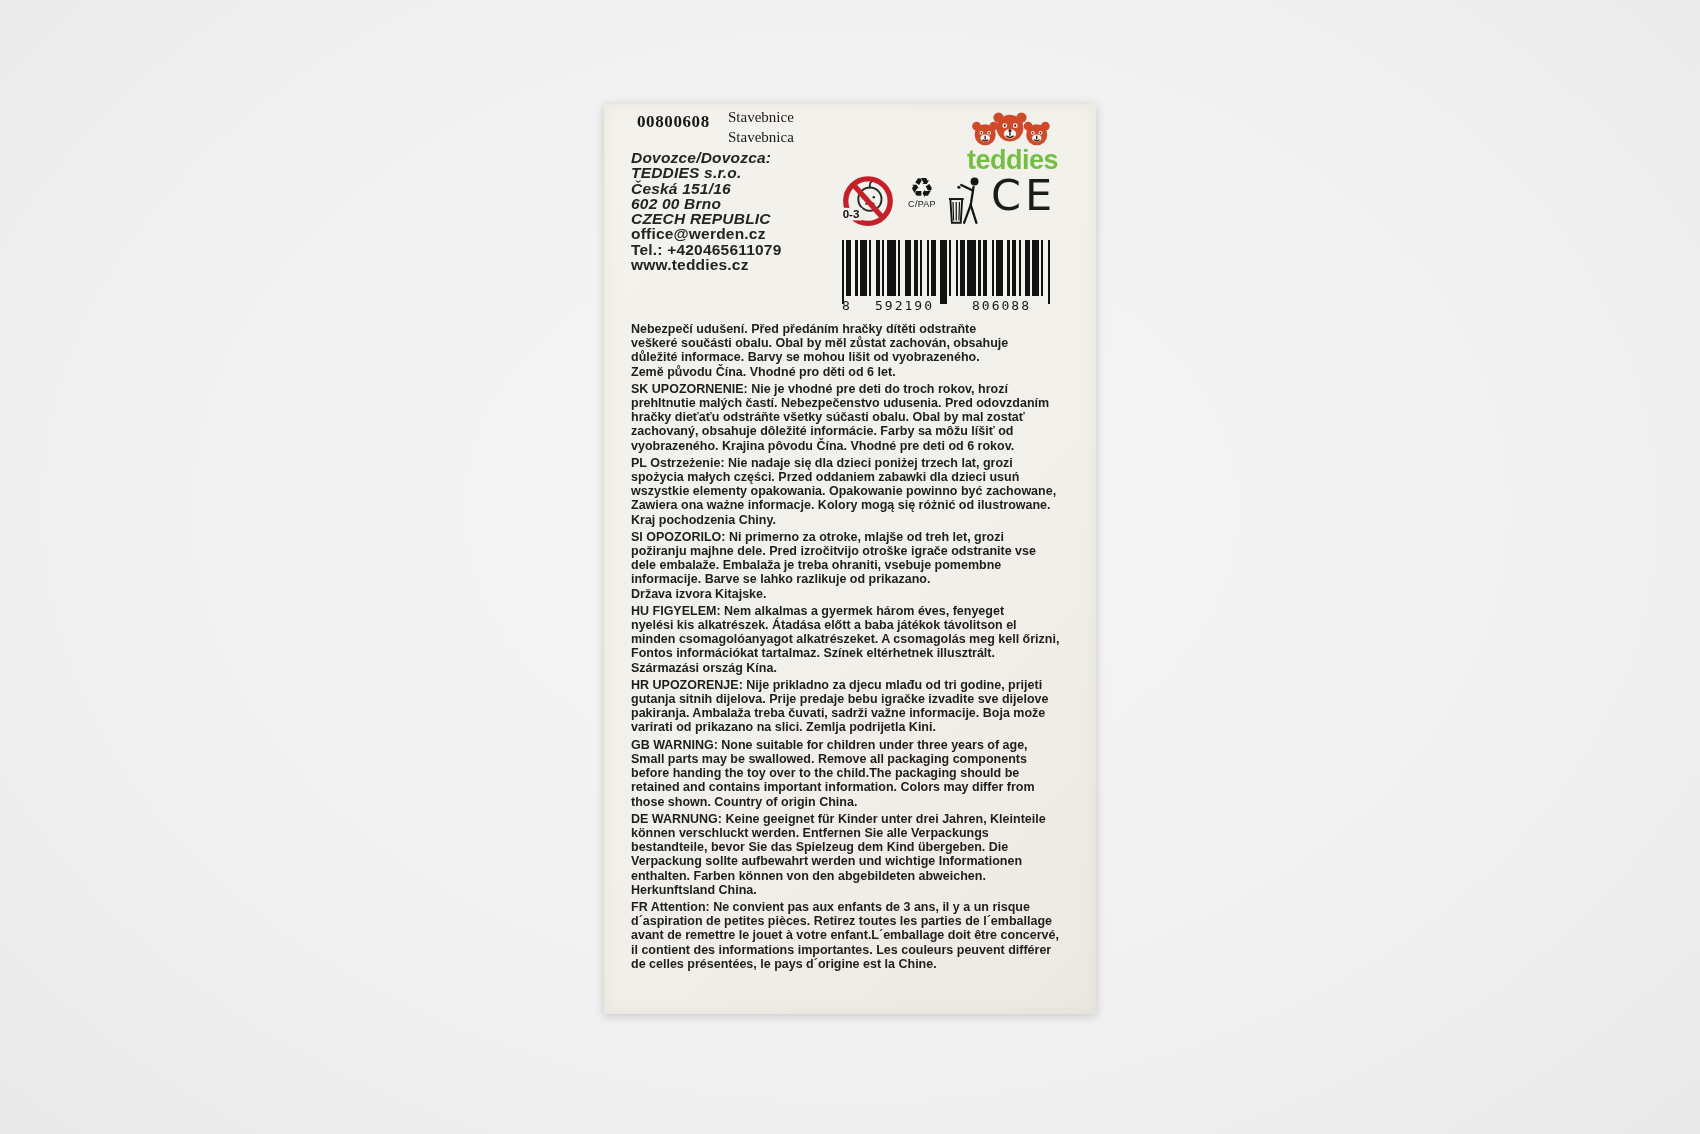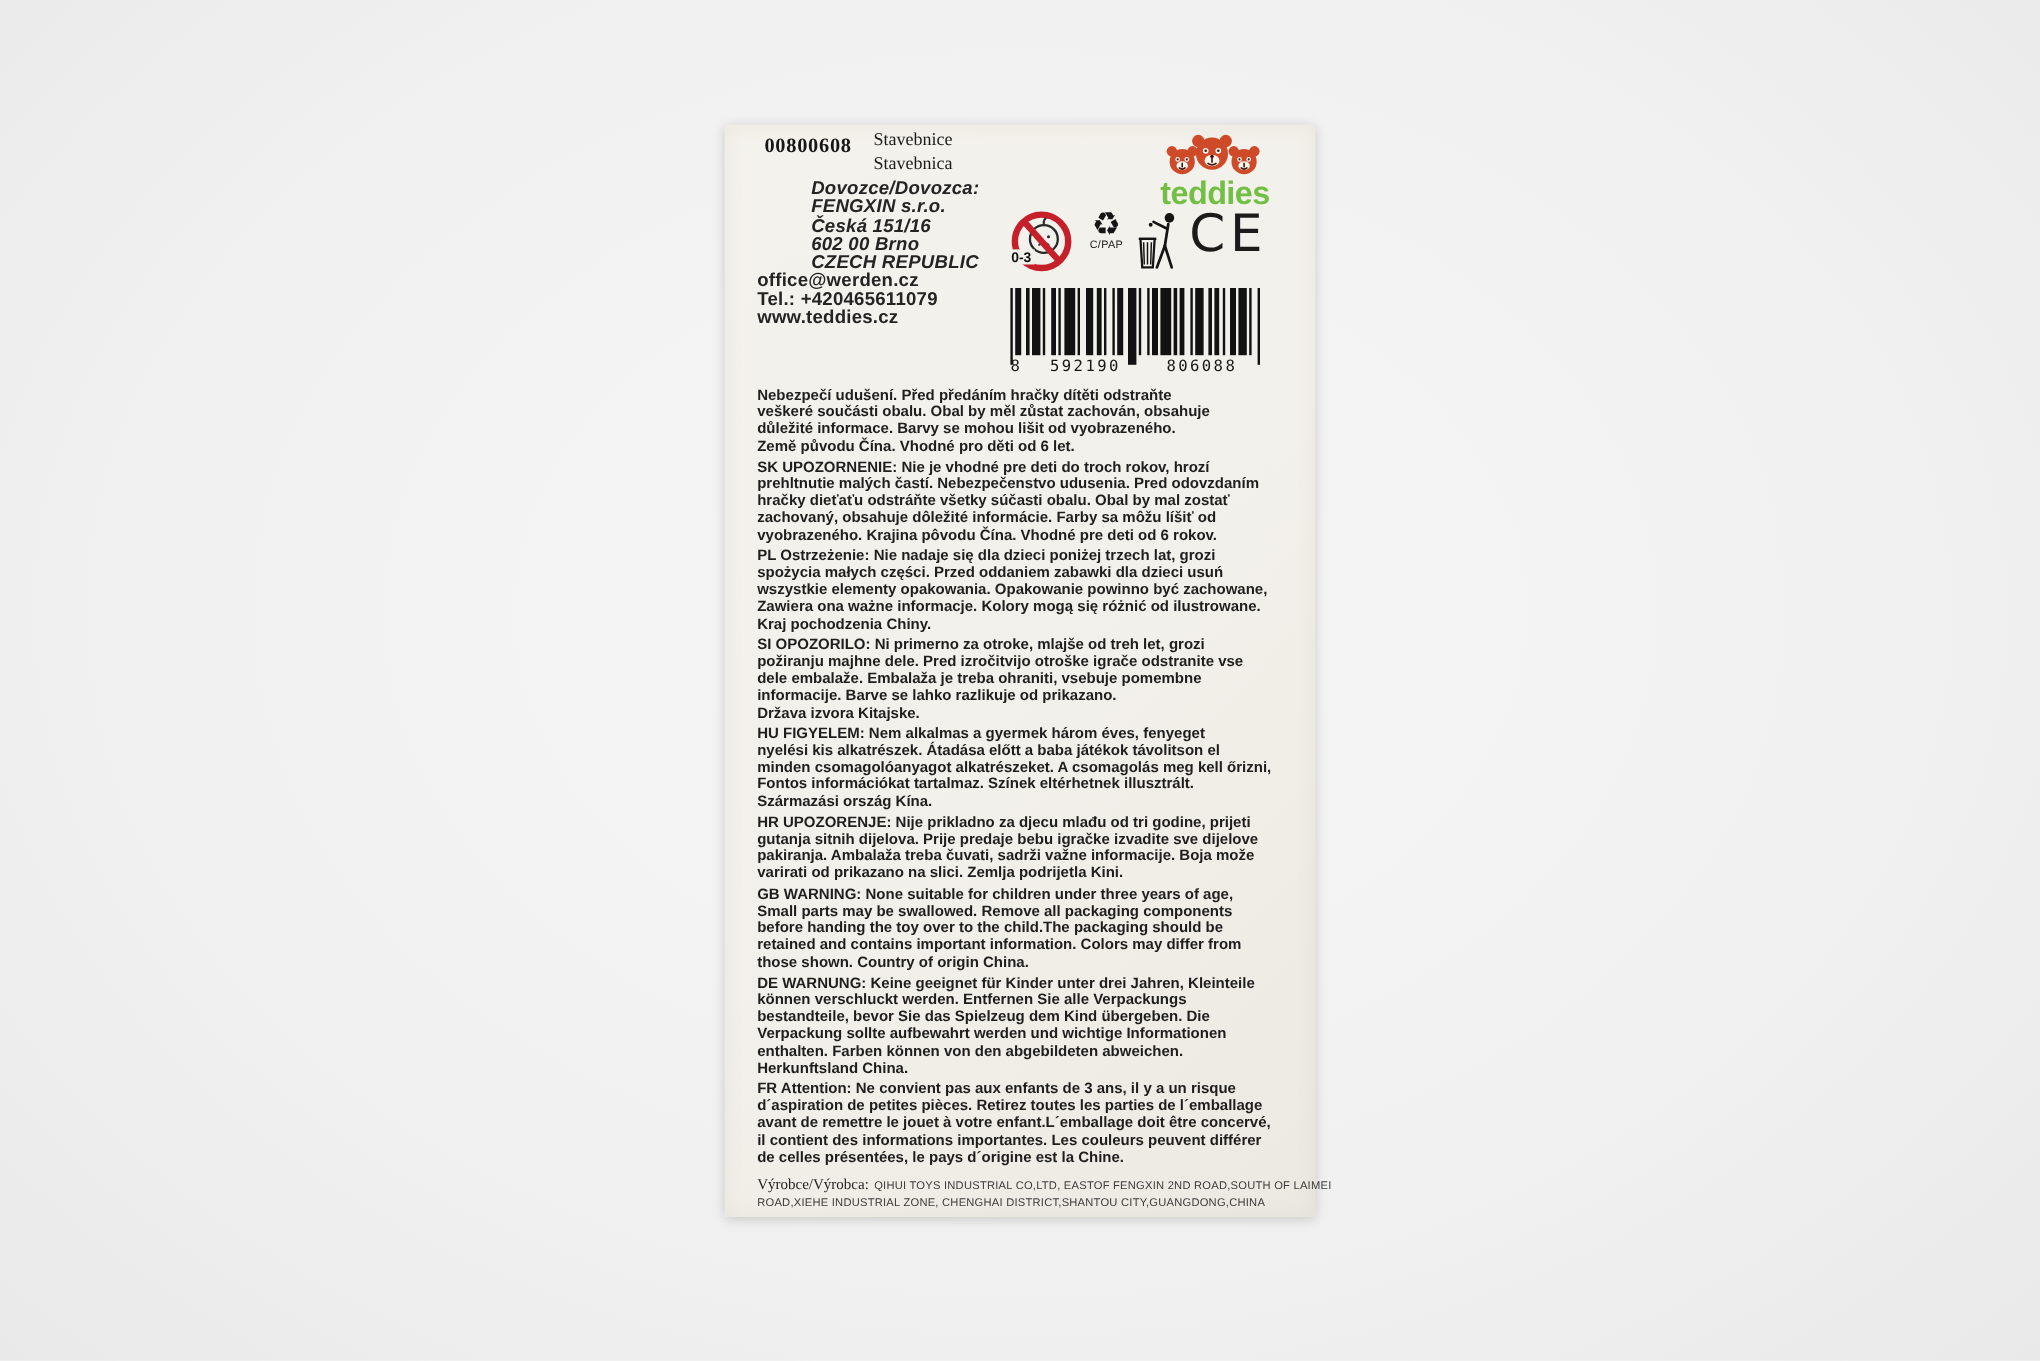--- a/index.html
+++ b/index.html
@@ -13,21 +13,21 @@
   .label{
     position:absolute;left:604px;top:104px;width:492px;height:910px;
     background:linear-gradient(135deg,#f4f2ec 0%,#f2f0ea 55%,#ece9e2 100%);
     box-shadow:0 2px 10px rgba(0,0,0,.18), inset 0 0 18px rgba(120,110,90,.08);
   }
   .code{position:absolute;left:33px;top:8px;font-family:"Liberation Serif",serif;font-weight:bold;font-size:17px;letter-spacing:.6px;color:#161616;}
   .title{position:absolute;left:124px;top:4px;font-family:"Liberation Serif",serif;font-size:15px;line-height:19.5px;color:#1a1a1a;}
   .logo{position:absolute;left:352px;top:4px;width:102px;text-align:right;}
   .logotext{font-weight:800;font-size:27px;line-height:26px;margin-top:-7px;color:#72bf44;letter-spacing:-.5px;}
   .importer{position:absolute;left:27px;top:46px;font-weight:bold;font-size:15.5px;line-height:15.3px;color:#242424;letter-spacing:.2px;}
-  .importer .addr{font-style:italic;margin-left:45px;}
+  .importer .addr{font-style:italic;}
   .czhead{position:absolute;left:27px;top:162px;font-weight:bold;font-size:13.5px;line-height:18px;color:#1e1e1e;}
   .symbols{position:absolute;left:234px;top:70px;width:252px;height:62px;display:flex;align-items:flex-start;gap:7px;}
   .cpap{text-align:center;width:38px;}
   .recycle-glyph{font-size:27px;line-height:27px;color:#151515;font-family:"DejaVu Sans",sans-serif;}
   .cpap-label{font-size:9px;font-weight:normal;letter-spacing:.3px;margin-top:-2px;color:#151515;}
   .ce{font-family:"DejaVu Sans",sans-serif;font-size:43px;line-height:43px;font-weight:400;letter-spacing:4px;color:#1b1b1b;}
   .barcode{position:absolute;left:238px;top:136px;width:208px;}
   .bars{display:flex;align-items:flex-start;height:64px;}
   .bar{background:#121212;height:56px;}
   .bar.tall{height:64px;}
@@ -93,21 +93,21 @@
             <circle cx="53.5" cy="18.5" r="1.1"></circle>
           <circle cx="48" cy="23.5" r="1.6"></circle>
         </g>
       </svg>
       <div class="logotext">teddies</div>
     </div>
 
     <div class="importer">
       <div class="addr">
           <div class="ln">Dovozce/Dovozca:</div>
-          <div class="ln">FENGXIN s.r.o.</div>
+          <div class="ln">TEDDIES s.r.o.</div>
           <div class="ln">Česká 151/16</div>
           <div class="ln">602 00 Brno</div>
           <div class="ln">CZECH REPUBLIC</div>
         </div>
       <div class="contact">
           <div class="ln">office@werden.cz</div>
           <div class="ln">Tel.: +420465611079</div>
           <div class="ln">www.teddies.cz</div>
         </div>
     </div>
@@ -276,22 +276,15 @@
         </div>
       <div class="wblock">
           <div class="ln">FR Attention: Ne convient pas aux enfants de 3 ans, il y a un risque</div>
           <div class="ln">d´aspiration de petites pièces. Retirez toutes les parties de l´emballage</div>
           <div class="ln">avant de remettre le jouet à votre enfant.L´emballage doit être concervé,</div>
           <div class="ln">il contient des informations importantes. Les couleurs peuvent différer</div>
           <div class="ln">de celles présentées, le pays d´origine est la Chine.</div>
         </div>
     </div>
 
-    <div class="maker">
-      <div class="mline1">
-        <span class="mlabel">Výrobce/Výrobca:</span>
-        <span class="mtext">QIHUI TOYS INDUSTRIAL CO,LTD, EASTOF FENGXIN 2ND ROAD,SOUTH OF LAIMEI</span>
-      </div>
-      <div class="mtext">ROAD,XIEHE INDUSTRIAL ZONE, CHENGHAI DISTRICT,SHANTOU CITY,GUANGDONG,CHINA</div>
-    </div>
 
   </div>
 </div>
 
 </body></html>

